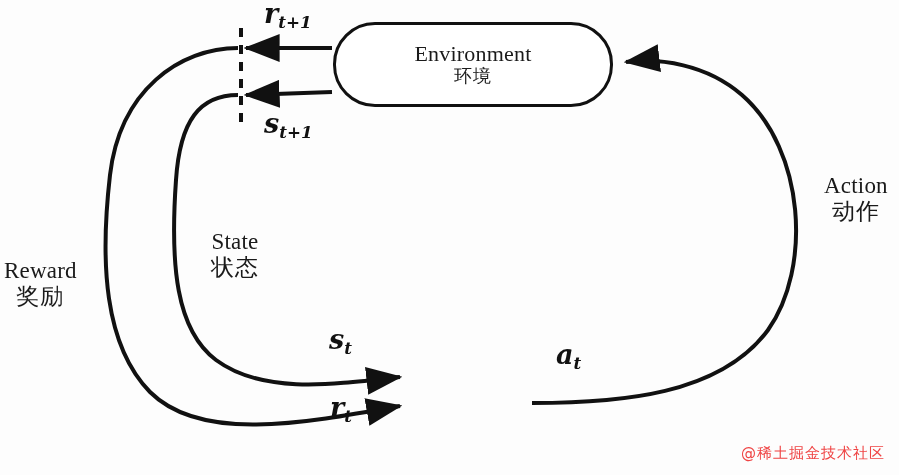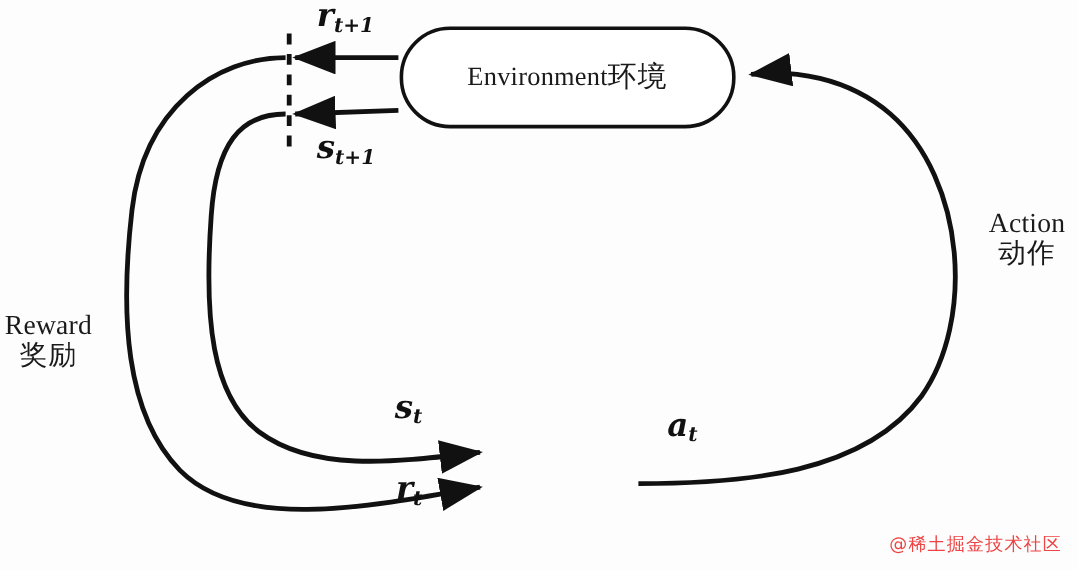--- a/index.html
+++ b/index.html
@@ -65,27 +65,27 @@
     position: absolute;
     left: 333px;
     top: 22px;
     width: 280px;
     height: 85px;
     border: 3px solid #111111;
     border-radius: 42px;
     background: #ffffff;
     box-sizing: border-box;
     display: flex;
-    flex-direction: row;
+    flex-direction: column;
     align-items: center;
     justify-content: center;
   }
   #env-box .lbl { position: static; }
   #env-en { font-size: 22px; margin-bottom: 1px; }
-  #env-cn { font-size: 24px; }
+  #env-cn { font-size: 18px; font-family: Liberation Mono, monospace; }
 
   
   #agent-circle {
     position: absolute;
     left: 415px;
     top: 344px;
     width: 116px;
     height: 116px;
     border: 3px solid #111111;
     border-radius: 50%;
@@ -170,20 +170,24 @@
   <div class="lbl two-line" id="lbl-action">
     <div class="lbl-en">Action</div>
     <div class="lbl-cn">动作</div>
   </div>
 
   <div class="lbl two-line" id="lbl-reward">
     <div class="lbl-en">Reward</div>
     <div class="lbl-cn">奖励</div>
   </div>
 
+  <div class="lbl two-line" id="lbl-state">
+    <div class="lbl-en">State</div>
+    <div class="lbl-cn">状态</div>
+  </div>
 
   <div class="math" id="m-rt1"><span>r</span><sub>t+1</sub></div>
 
   <div class="math" id="m-st1"><span>s</span><sub>t+1</sub></div>
 
   <div class="math" id="m-st"><span>s</span><sub>t</sub></div>
 
   <div class="math" id="m-rt"><span>r</span><sub>t</sub></div>
 
   <div class="math" id="m-at"><span>a</span><sub>t</sub></div>

